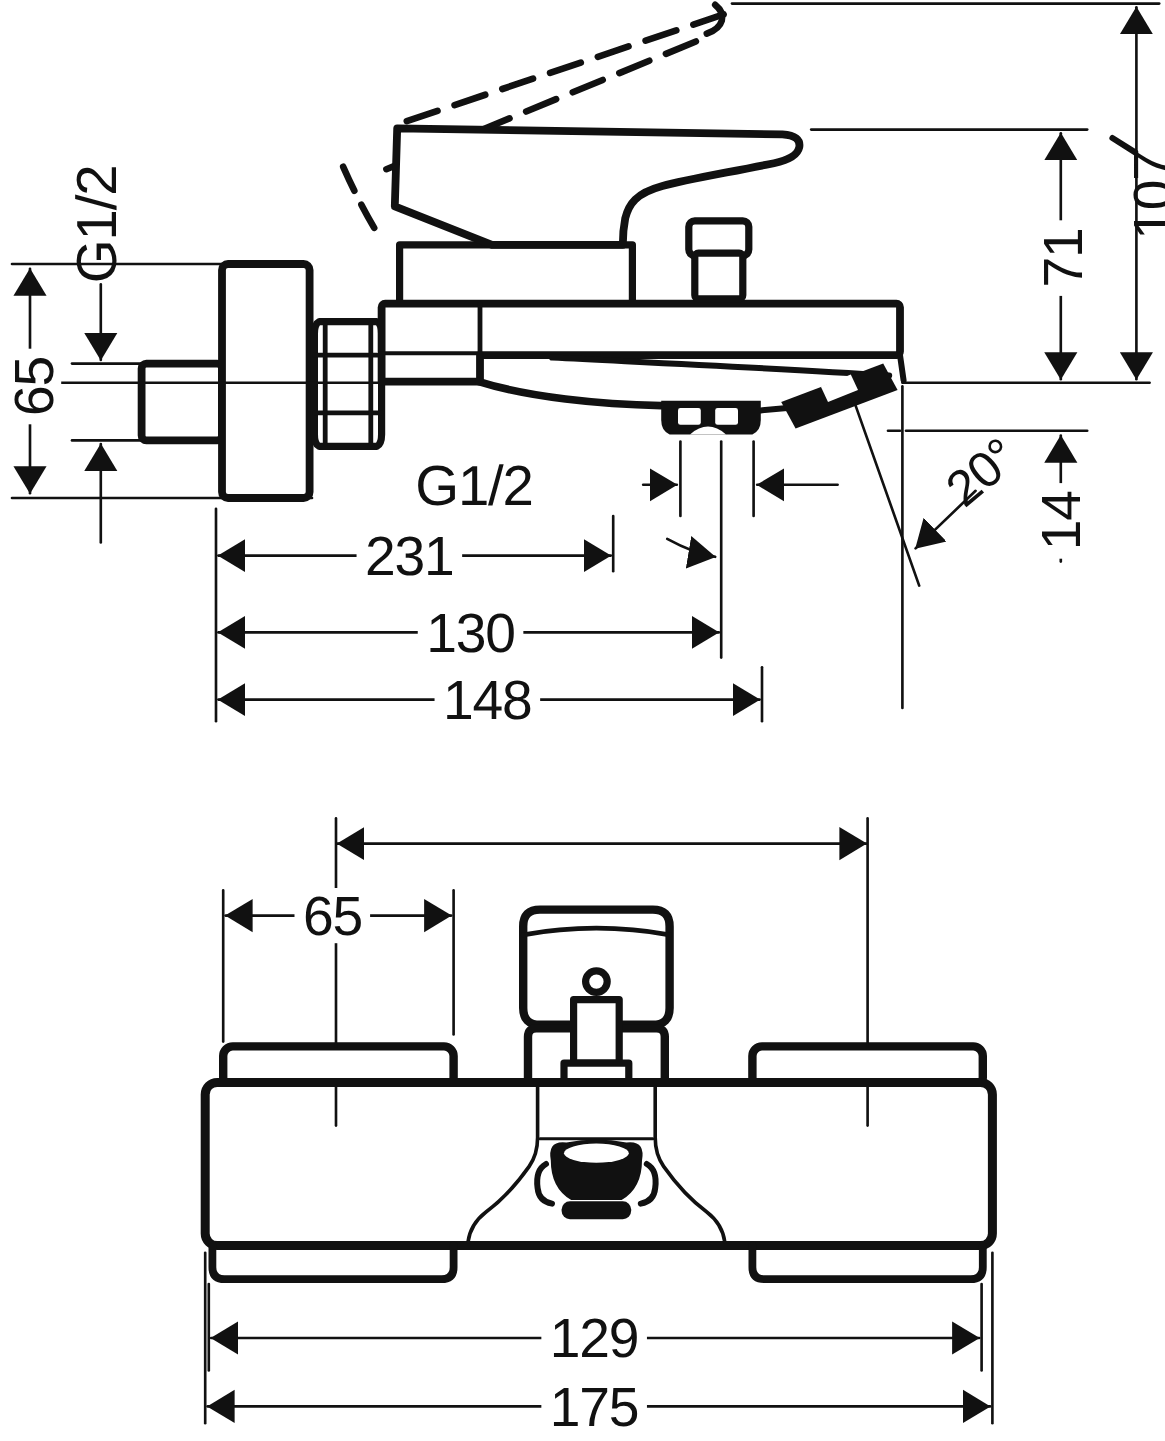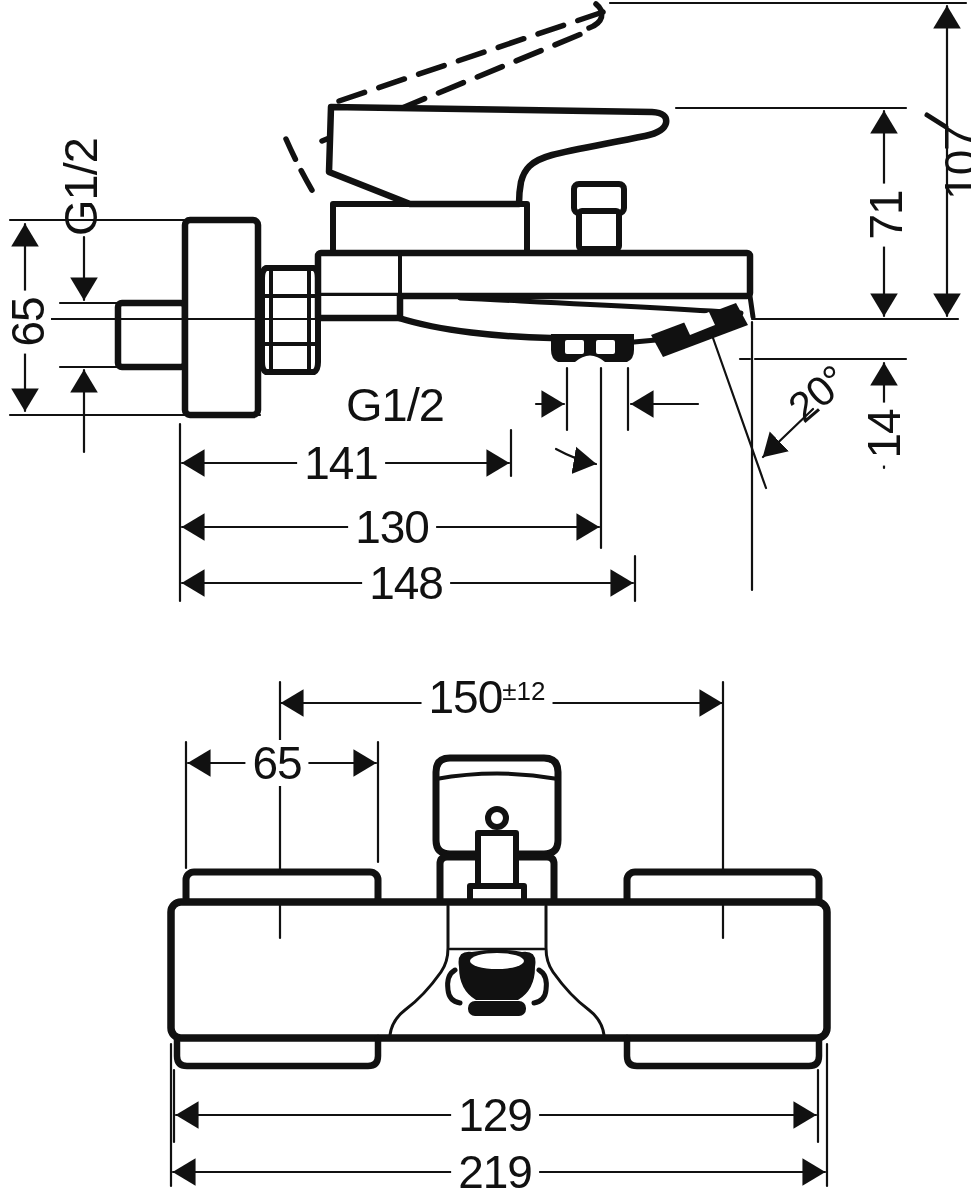--- a/index.html
+++ b/index.html
@@ -175,22 +175,21 @@
   </g>
 </svg>
 
 <div class="lbl rot g12" style="left:80px;top:187px;">G1/2</div>
 <div class="lbl rot bg" style="left:28px;top:322px;">65</div>
 <div class="lbl rot" style="left:961px;top:163px;">107</div>
 <div class="lbl rot bg" style="left:886px;top:215px;">71</div>
 <div class="lbl rot bg" style="left:884px;top:434px;">14</div>
 <div class="lbl rot-angle" style="left:818px;top:394px;">20°</div>
 <div class="lbl g12" style="left:395px;top:404px;">G1/2</div>
-<div class="lbl bg" style="left:341px;top:463px;">141</div>
+<div class="lbl bg" style="left:341px;top:463px;">231</div>
 <div class="lbl bg" style="left:392px;top:527px;">130</div>
 <div class="lbl bg" style="left:406px;top:583px;">148</div>
 
-<div class="lbl bg" style="left:487px;top:697px;"><span>150</span><span class="sup">±12</span></div>
 <div class="lbl bg" style="left:277px;top:763px;">65</div>
 <div class="lbl bg" style="left:495px;top:1115px;">129</div>
-<div class="lbl bg" style="left:495px;top:1172px;">219</div>
+<div class="lbl bg" style="left:495px;top:1172px;">175</div>
 
 </div>
 
 </body></html>

